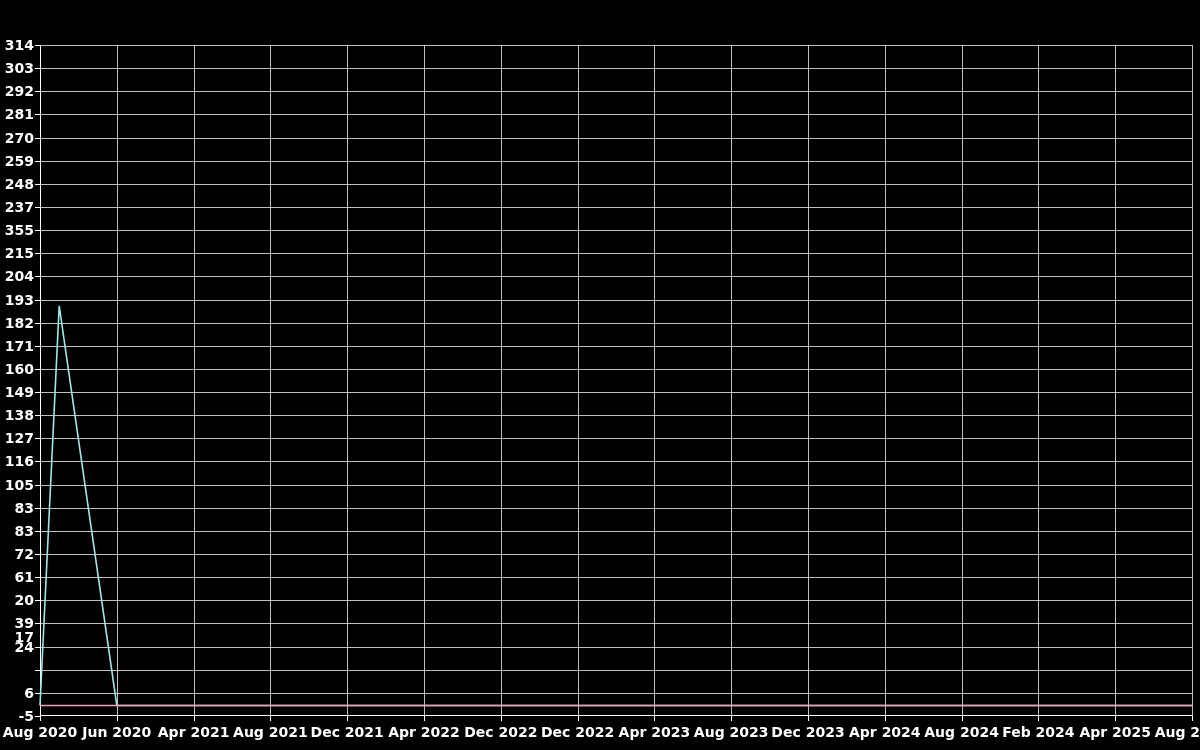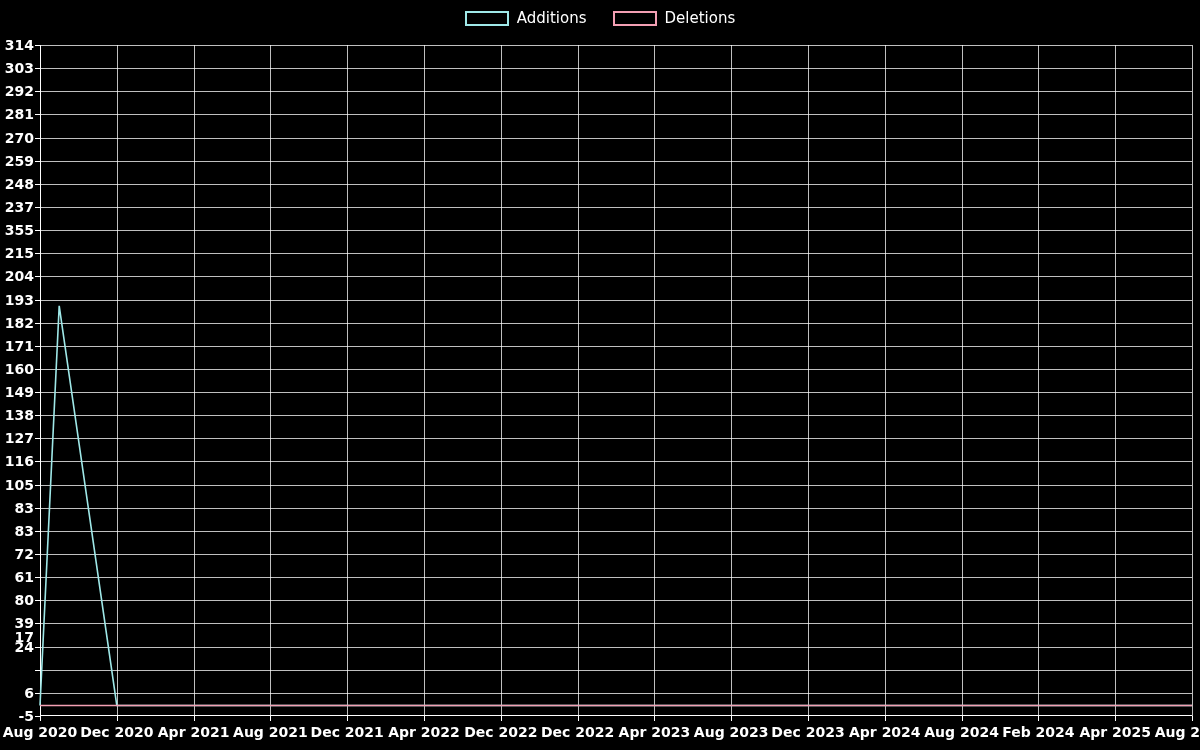--- a/index.html
+++ b/index.html
@@ -128,30 +128,20 @@
     position: absolute;
     inset: 0;
     overflow: visible;
   }
 </style>
 </head>
 <body>
 
 <div id="chart-root">
 
-  <div class="legend">
-    <div class="legend-item">
-      <span class="legend-swatch"></span>
-      <span class="legend-label">Additions</span>
-    </div>
-    <div class="legend-item">
-      <span class="legend-swatch deletions"></span>
-      <span class="legend-label">Deletions</span>
-    </div>
-  </div>
 
   <div class="plot-wrap">
     <div class="plot-bg"></div>
     <div id="grid-layer">
         <div class="tick-h" style="top: 671px;"></div>
         <div class="gridline-h" style="top: 647.862px;"></div>
         <div class="tick-h" style="top: 647.862px;"></div>
         <div class="gridline-h" style="top: 624.724px;"></div>
         <div class="tick-h" style="top: 624.724px;"></div>
         <div class="gridline-h" style="top: 601.586px;"></div>
@@ -239,21 +229,21 @@
         <div class="tick-v" style="left: 1075.2px;"></div>
         <div class="gridline-v" style="left: 1152px;"></div>
         <div class="tick-v" style="left: 1152px;"></div>
       </div>
     <div id="ytick-layer">
         <div class="ytick-label" style="top: 671px;">-5</div>
         <div class="ytick-label" style="top: 647.862px;">6</div>
         <div class="ytick-label" style="top: 592px;">17</div>
         <div class="ytick-label" style="top: 601.586px;">24</div>
         <div class="ytick-label" style="top: 578.448px;">39</div>
-        <div class="ytick-label" style="top: 555.31px;">80</div>
+        <div class="ytick-label" style="top: 555.31px;">20</div>
         <div class="ytick-label" style="top: 532.172px;">61</div>
         <div class="ytick-label" style="top: 509.034px;">72</div>
         <div class="ytick-label" style="top: 485.897px;">83</div>
         <div class="ytick-label" style="top: 462.759px;">83</div>
         <div class="ytick-label" style="top: 439.621px;">105</div>
         <div class="ytick-label" style="top: 416.483px;">116</div>
         <div class="ytick-label" style="top: 393.345px;">127</div>
         <div class="ytick-label" style="top: 370.207px;">138</div>
         <div class="ytick-label" style="top: 347.069px;">149</div>
         <div class="ytick-label" style="top: 323.931px;">160</div>
@@ -267,21 +257,21 @@
         <div class="ytick-label" style="top: 138.828px;">248</div>
         <div class="ytick-label" style="top: 115.69px;">259</div>
         <div class="ytick-label" style="top: 92.5517px;">270</div>
         <div class="ytick-label" style="top: 69.4138px;">281</div>
         <div class="ytick-label" style="top: 46.2759px;">292</div>
         <div class="ytick-label" style="top: 23.1379px;">303</div>
         <div class="ytick-label" style="top: 0px;">314</div>
       </div>
     <div id="xtick-layer">
         <div class="xtick-label" style="left: 0px;">Aug 2020</div>
-        <div class="xtick-label" style="left: 76.8px;">Dec 2020</div>
+        <div class="xtick-label" style="left: 76.8px;">Jun 2020</div>
         <div class="xtick-label" style="left: 153.6px;">Apr 2021</div>
         <div class="xtick-label" style="left: 230.4px;">Aug 2021</div>
         <div class="xtick-label" style="left: 307.2px;">Dec 2021</div>
         <div class="xtick-label" style="left: 384px;">Apr 2022</div>
         <div class="xtick-label" style="left: 460.8px;">Dec 2022</div>
         <div class="xtick-label" style="left: 537.6px;">Dec 2022</div>
         <div class="xtick-label" style="left: 614.4px;">Apr 2023</div>
         <div class="xtick-label" style="left: 691.2px;">Aug 2023</div>
         <div class="xtick-label" style="left: 768px;">Dec 2023</div>
         <div class="xtick-label" style="left: 844.8px;">Apr 2024</div>

